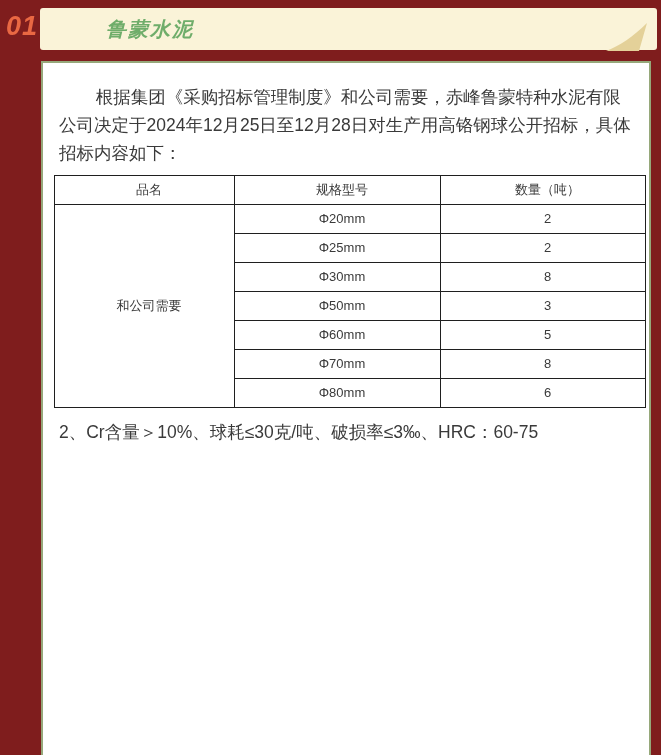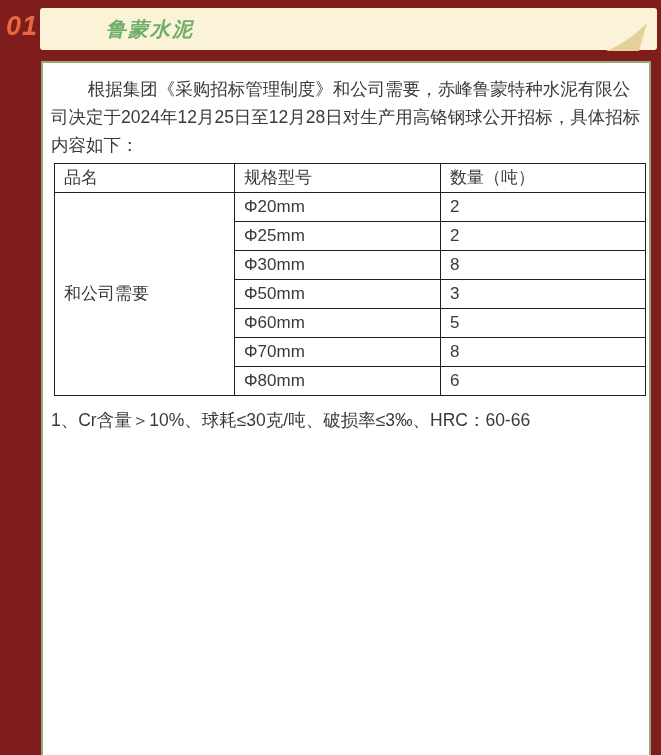--- a/index.html
+++ b/index.html
@@ -30,39 +30,39 @@
 
   
   .box {
     position: absolute; left: 41px; top: 61px;
     width: 610px; height: 740px;
     background: #ffffff;
     border: 2px solid #96a87a;
     padding: 12px 8px 10px 8px;
     font-size: 17.5px; line-height: 28px;
   }
-  .box p { margin: 0; }
+  .box p { margin: 8px; }
   .indent { text-indent: 2.1em; }
   .h { font-weight: 700; color: #2e2e2e; }
   .h2line .h { letter-spacing: 0.5px; }
 
   
   table.spec {
     border-collapse: collapse;
     width: 591px;
     margin: 4px 0 10px 3px;
     table-layout: fixed;
   }
   table.spec th, table.spec td {
     border: 1.5px solid #1f1f1f;
     height: 29px;
     padding: 0 0 0 9px;
-    font-size: 17px;
+    font-size: 13px;
     font-weight: 400;
-    text-align: left;
+    text-align: center;
     vertical-align: middle;
     line-height: 1.2;
   }
   col.c1 { width: 180px; }
   col.c2 { width: 206px; }
   col.c3 { width: 205px; }
   td.prod { vertical-align: middle; }
 </style>
 </head>
 <body>
@@ -122,16 +122,16 @@
         <td>Φ70mm</td>
         <td>8</td>
       </tr>
       <tr>
         <td>Φ80mm</td>
         <td>6</td>
       </tr>
     </tbody>
       </table>
 
-    <p>1、Cr含量＞10%、球耗≤30克/吨、破损率≤3‰、HRC：60-66</p>
+    <p>2、Cr含量＞10%、球耗≤30克/吨、破损率≤3‰、HRC：60-75</p>
 
   </div>
 </div>
 
 </body></html>

